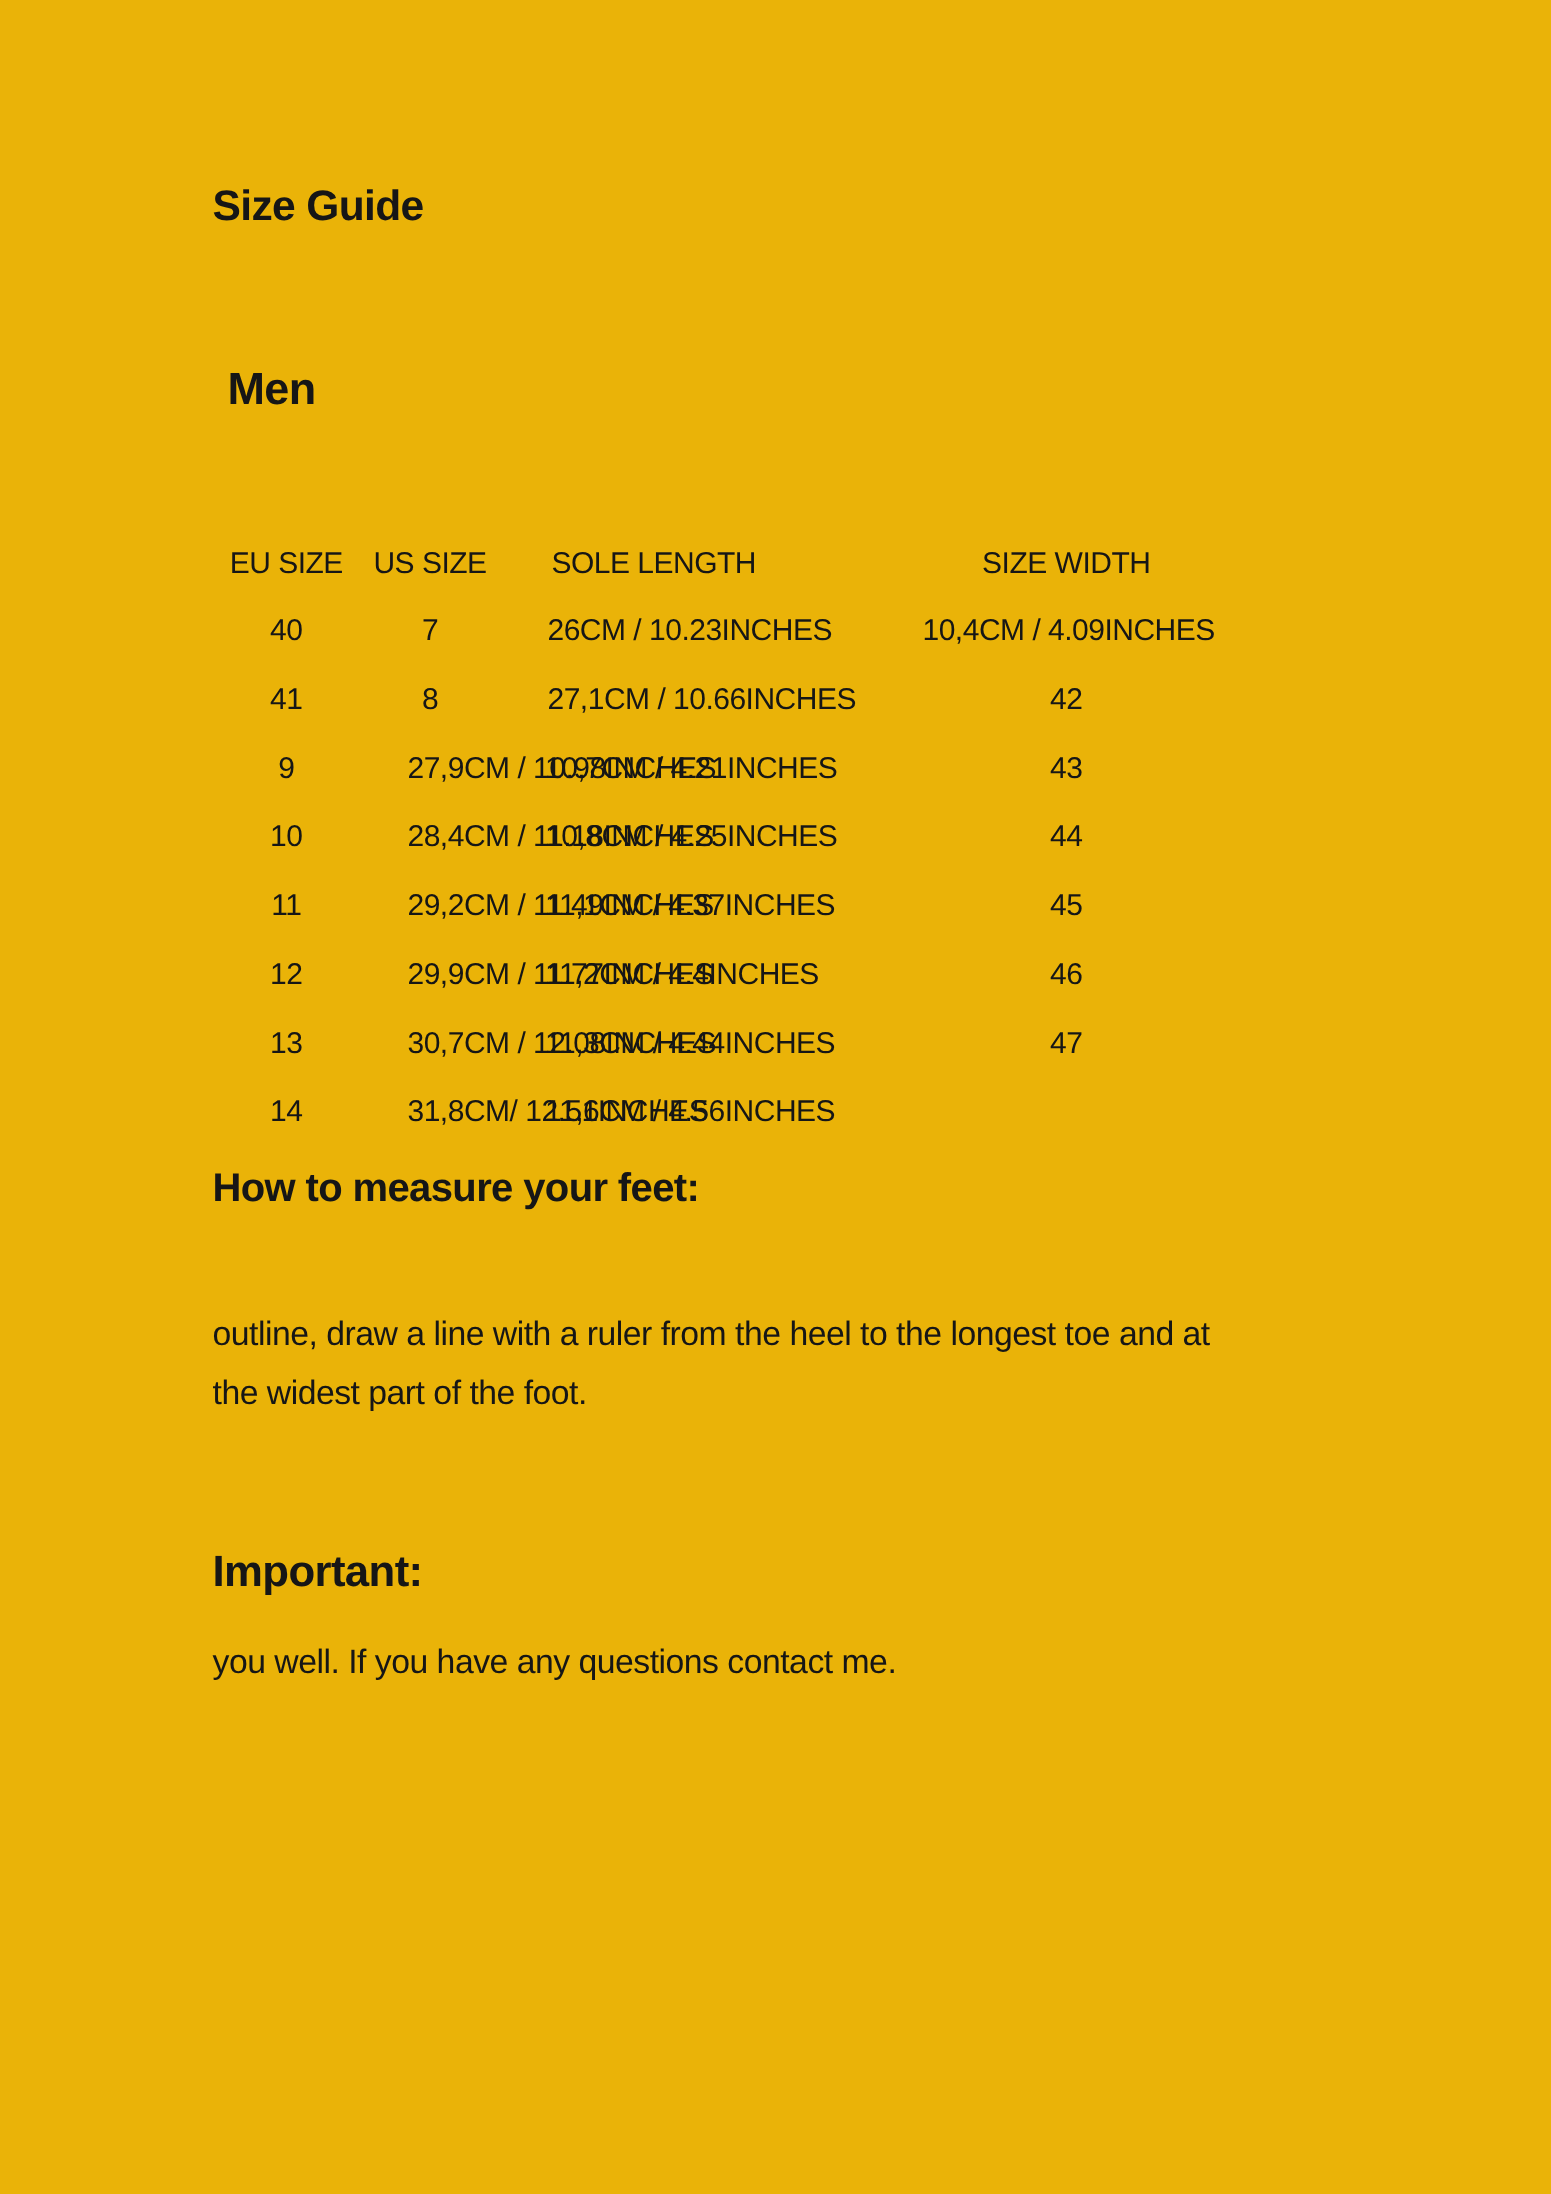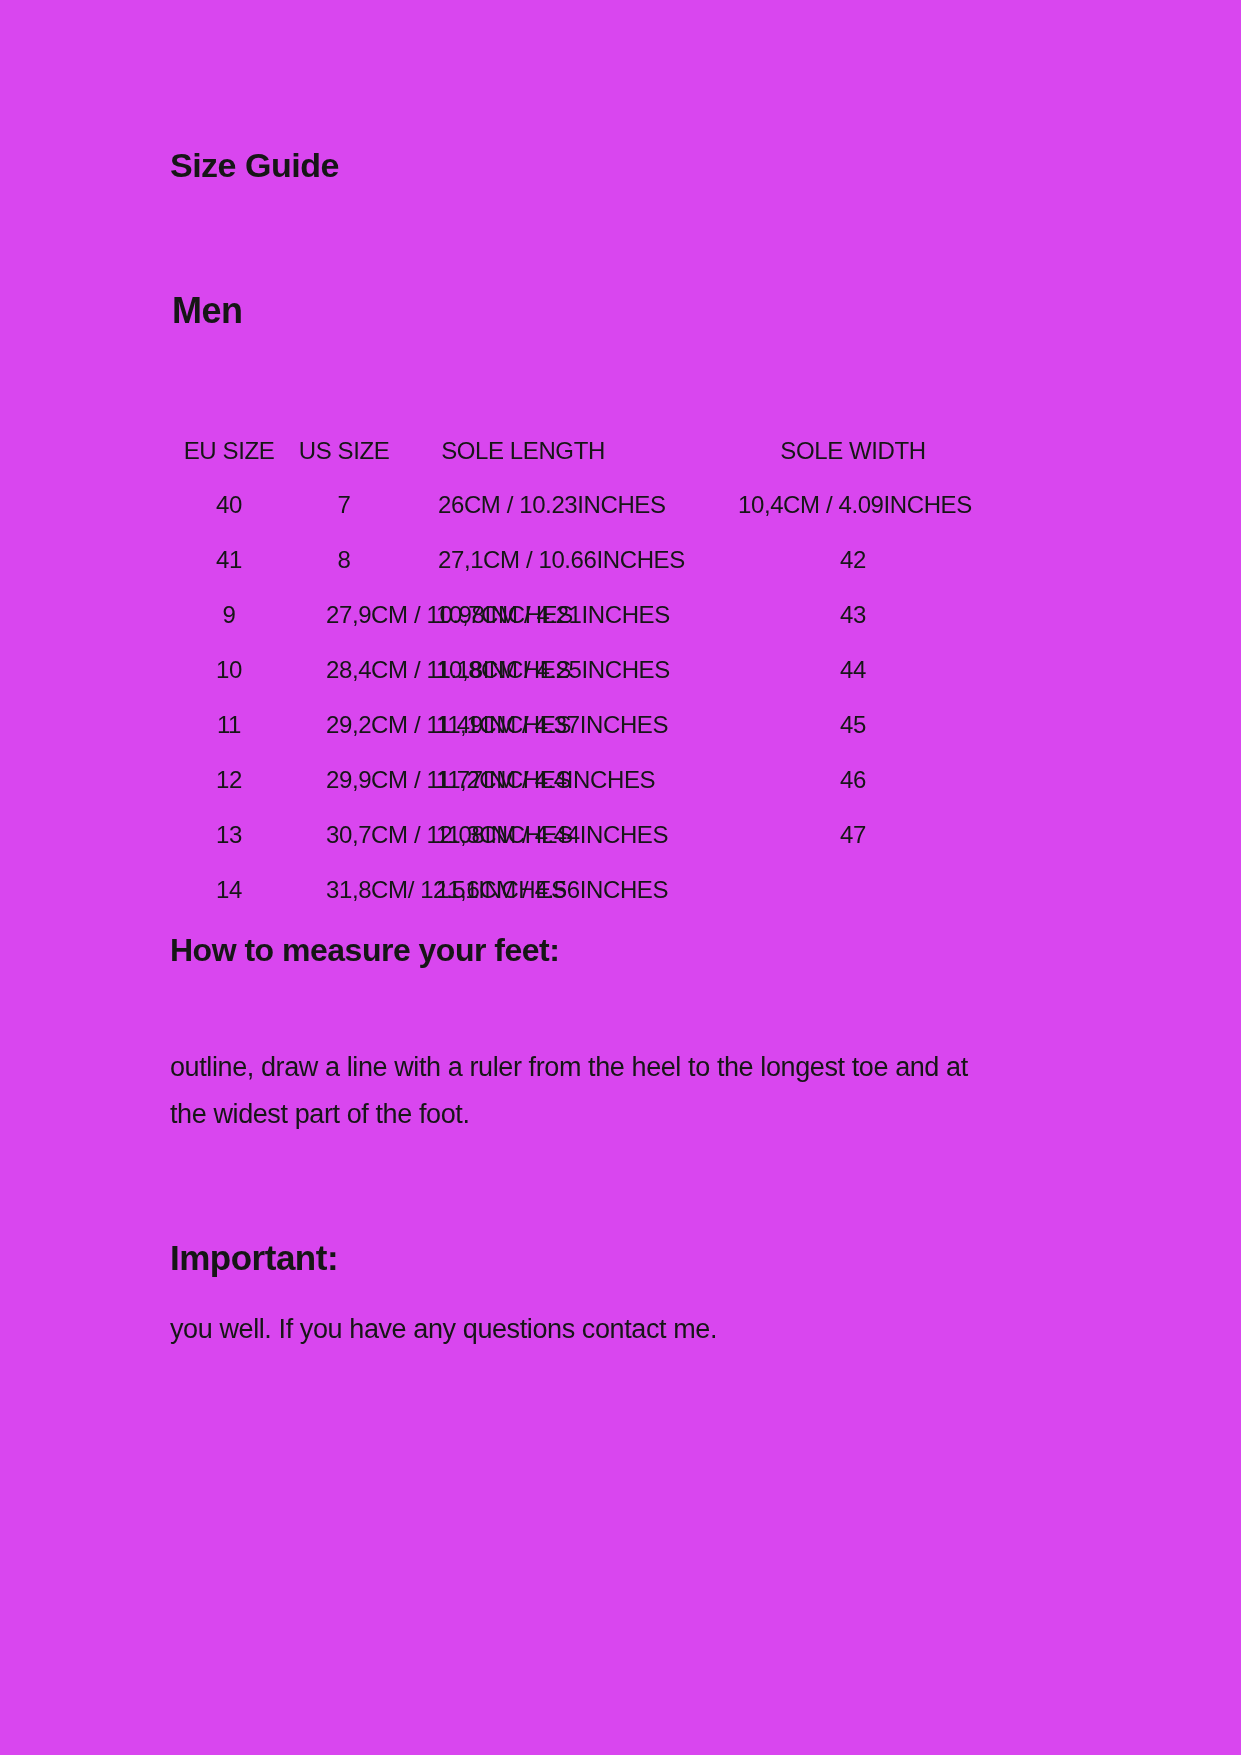--- a/index.html
+++ b/index.html
@@ -4,36 +4,36 @@
 <style>
   html, body {
     margin: 0;
     padding: 0;
     background: #ffffff;
   }
   .page {
     position: relative;
     width: 1241px;
     height: 1755px;
-    background: #d946ef;
+    background: #eab308;
     color: #161616;
     font-family: "Liberation Sans", sans-serif;
     overflow: hidden;
   }
   .doc-title {
     position: absolute;
     left: 170px;
     top: 146px;
     font-size: 34px;
     font-weight: 700;
     letter-spacing: -0.5px;
   }
   .section-heading-men {
     position: absolute;
-    left: 172px;
+    left: 182px;
     top: 290px;
     font-size: 36px;
     font-weight: 700;
     letter-spacing: -0.5px;
   }
   .size-table {
     position: absolute;
     left: 170px;
     top: 425px;
     display: grid;
@@ -78,21 +78,21 @@
 
   <div class="doc-title">Size Guide</div>
 
   <div class="section-heading-men">Men</div>
 
   <div class="size-table">
 
     <div class="cell c-center">EU SIZE</div>
     <div class="cell c-center">US SIZE</div>
     <div class="cell h-length">SOLE LENGTH</div>
-    <div class="cell h-width">SOLE WIDTH</div>
+    <div class="cell h-width">SIZE WIDTH</div>
 
     <div class="cell c-center">40</div>
     <div class="cell c-center">7</div>
     <div class="cell c-length">26CM / 10.23INCHES</div>
     <div class="cell c-width">10,4CM / 4.09INCHES</div>
 
     <div class="cell c-center">41</div>
     <div class="cell c-center">8</div>
     <div class="cell c-length">27,1CM / 10.66INCHES</div>
 

